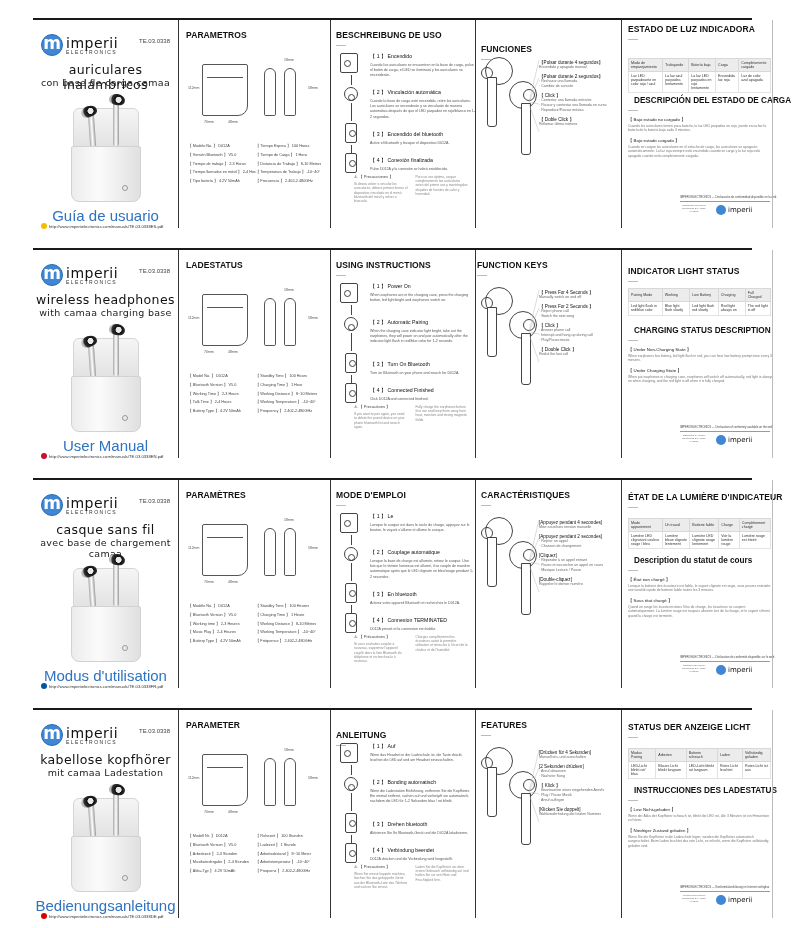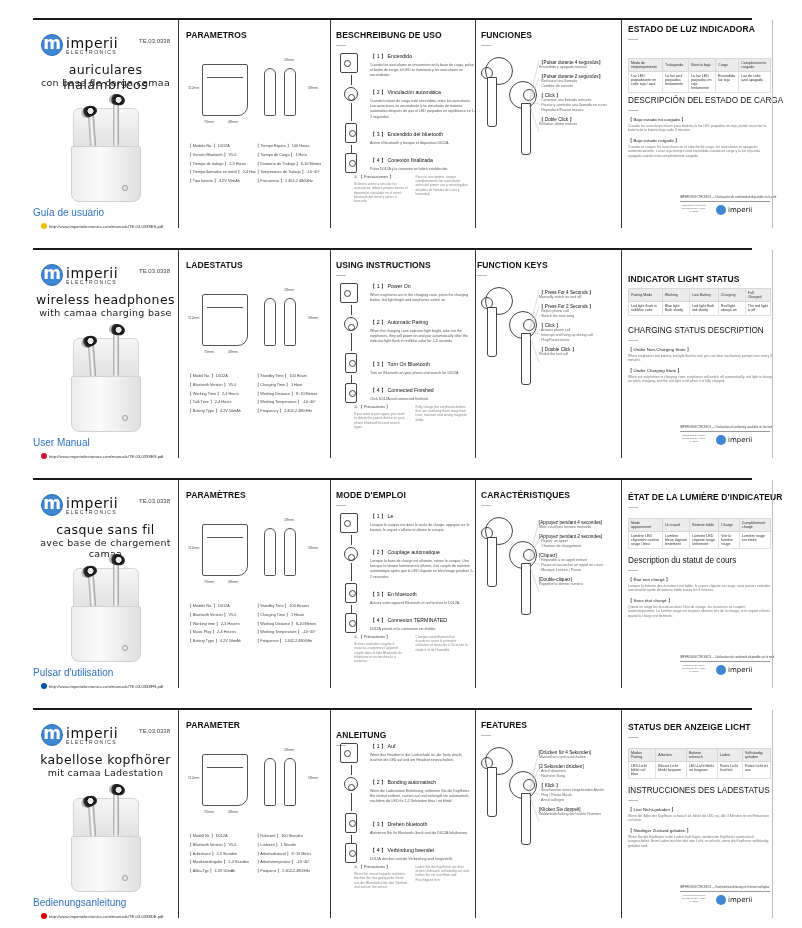--- a/index.html
+++ b/index.html
@@ -21,21 +21,21 @@
   .logo-sub { font-size: 5px; letter-spacing: 1.4px; color: #333; }
   .model { position: absolute; right: 8px; top: 18px; font-size: 6px; color: #444; }
   .cover-title { position: absolute; left: 0; right: 0; top: 42px; text-align: center; font-family: "DejaVu Sans", sans-serif; font-size: 12.5px; color: #111; letter-spacing: 0.4px; }
   .cover-sub { position: absolute; left: 0; right: 0; top: 57px; text-align: center; font-family: "DejaVu Sans", sans-serif; font-size: 9.5px; color: #222; letter-spacing: 0.3px; }
   .product { position: absolute; left: 38px; top: 70px; width: 72px; height: 110px; }
   .case-top { position: absolute; left: 2px; top: 18px; width: 66px; height: 40px; border-radius: 6px 6px 2px 2px; background: linear-gradient(#f5f5f5, #e2e2e2); border: 1px solid #d5d5d5; }
   .case-body { position: absolute; left: 0; top: 56px; width: 70px; height: 56px; border-radius: 2px 2px 8px 8px; background: linear-gradient(90deg, #ececec, #fbfbfb 40%, #e0e0e0); border: 1px solid #d2d2d2; }
   .case-btn { position: absolute; right: 12px; bottom: 10px; width: 6px; height: 6px; border-radius: 50%; border: 1px solid #999; }
   .bud { position: absolute; width: 6px; background: linear-gradient(90deg, #aaa, #fff, #999); border-radius: 2px; }
   .bud-head { position: absolute; width: 16px; height: 11px; border-radius: 50% 50% 40% 40%; background: radial-gradient(circle at 60% 50%, #e8e8e8 25%, #111 30%, #333 60%, #bbb 70%); }
-  .manual-label { position: absolute; left: 0; right: 0; top: 187px; font-size: 10px; color: #2f72c0; }
+  .manual-label { position: absolute; left: 0; right: 0; top: 187px; text-align: center; font-size: 15px; color: #2f72c0; }
   .url { position: absolute; left: 8px; right: 4px; top: 203px; font-size: 4.2px; color: #333; white-space: nowrap; overflow: hidden; display: flex; align-items: center; gap: 2px; }
   .flag { display: inline-block; width: 6px; height: 6px; border-radius: 50%; flex: none; }
 
   
   .panel { position: absolute; }
   .ptitle { font-weight: bold; font-size: 8.5px; color: #111; letter-spacing: 0.1px; white-space: nowrap; }
   .underline-dash { width: 10px; height: 1px; background: #bbb; margin-top: 5px; }
 
   .param-diagram { position: absolute; left: 8px; top: 38px; width: 130px; height: 70px; }
   .pd-case { position: absolute; left: 14px; top: 6px; width: 46px; height: 52px; border: 1px solid #555; border-radius: 2px 2px 10px 2px; }
@@ -60,21 +60,21 @@
   .keys-art { position: absolute; left: 0; top: 35px; width: 70px; height: 100px; }
   .ear { position: absolute; border: 1px solid #444; border-radius: 50%; }
   .stem { position: absolute; border: 1px solid #444; border-radius: 0 0 3px 3px; background: #fff; }
   .keys { position: absolute; left: 62px; top: 36px; width: 82px; }
   .kh { font-size: 4.6px; color: #111; white-space: nowrap; margin-top: 4px; }
   .kt { font-size: 3.6px; color: #666; line-height: 5px; white-space: nowrap; overflow: hidden; }
 
   .ind-table { position: absolute; left: 6px; top: 38px; width: 143px; border-collapse: collapse; font-size: 3.6px; color: #333; }
   .ind-table th { background: #ececec; font-weight: normal; text-align: left; padding: 2px 2px; border: 1px solid #d8d8d8; height: 12px; }
   .ind-table td { padding: 2px 2px; border: 1px solid #e2e2e2; height: 14px; vertical-align: top; }
-  .cs-title { position: absolute; left: 6px; top: 76px; font-weight: normal; font-size: 8.2px; color: #111; white-space: nowrap; }
+  .cs-title { position: absolute; left: 12px; top: 76px; font-weight: bold; font-size: 8.2px; color: #111; white-space: nowrap; }
   .cs-dash { position: absolute; left: 6px; top: 90px; width: 10px; height: 1px; background: #bbb; }
   .cs-block { position: absolute; left: 6px; width: 145px; }
   .cs-h { font-size: 4.4px; color: #222; margin-bottom: 2px; }
   .cs-t { font-size: 3.4px; color: #777; line-height: 4.4px; }
   .footer-mini { position: absolute; left: 58px; top: 175px; width: 90px; }
   .fm-line { height: 1px; background: #999; margin: 2px 0 3px; }
   .fm-text { font-size: 2.8px; color: #444; white-space: nowrap; }
   .fm-stamp { position: absolute; left: 2px; top: 9px; width: 24px; font-size: 2.4px; color: #667; line-height: 3px; text-align: center; }
   .fm-logo { position: absolute; left: 36px; top: 10px; display: flex; align-items: center; gap: 2px; }
   .fm-logo .mini-c { width: 10px; height: 10px; border-radius: 50%; background: #3f86d4; }
@@ -193,21 +193,21 @@
         </div>
         <div class="prec-col" style="padding-top:0">
           <div>Para un uso óptimo, cargue completamente los auriculares antes del primer uso y manténgalos alejados de fuentes de calor y humedad.</div>
         </div>
       </div>
     </div>
 
     <div class="vline" style="left:475px;top:20px;height:208px"></div>
 
     <div class="panel" style="left:477px;top:20px;width:143px;height:208px">
-      <div style="position:absolute;left:4px;top:10px">
+      <div style="position:absolute;left:4px;top:24px">
         <div class="ptitle">FUNCIONES</div>
         <div class="underline-dash"></div>
       </div>
       <div class="keys-art">
         <div class="ear" style="left:8px;top:2px;width:28px;height:28px"></div>
         <div class="ear" style="left:4px;top:12px;width:12px;height:12px"></div>
         <div class="stem" style="left:10px;top:22px;width:10px;height:50px"></div>
         <div class="ear" style="left:32px;top:26px;width:28px;height:28px"></div>
         <div class="ear" style="left:46px;top:34px;width:12px;height:12px"></div>
         <div class="stem" style="left:44px;top:48px;width:10px;height:52px"></div>
@@ -425,21 +425,21 @@
         <div class="kt">· Interrupt and hang up during call</div>
         <div class="kt">· Play/Pause music</div>
         <div class="kh">【 Double Click 】</div>
         <div class="kt">Redial the last call</div>
       </div>
     </div>
 
     <div class="vline" style="left:621px;top:20px;height:208px"></div>
 
     <div class="panel" style="left:622px;top:20px;width:150px;height:208px">
-      <div style="position:absolute;left:6px;top:24px">
+      <div style="position:absolute;left:6px;top:16px">
         <div class="ptitle">INDICATOR LIGHT STATUS</div>
         <div class="underline-dash"></div>
       </div>
       <table class="ind-table">
         <tbody>
             <tr>
           <th>Pairing Mode</th>
           <th>Working</th>
           <th>Low Battery</th>
           <th>Charging</th>
@@ -493,21 +493,21 @@
       <div class="product">
         <div class="case-top"></div>
         <div class="bud" style="left:18px;top:20px;height:40px;transform:rotate(-4deg)"></div>
         <div class="bud-head" style="left:10px;top:16px;transform:rotate(-20deg)"></div>
         <div class="bud" style="left:42px;top:10px;height:46px"></div>
         <div class="bud-head" style="left:38px;top:4px;transform:rotate(10deg)"></div>
         <div class="case-body">
             <div class="case-btn"></div>
           </div>
       </div>
-      <div class="manual-label">Pulsar d'utilisation</div>
+      <div class="manual-label">Modus d'utilisation</div>
       <div class="url">
         <span class="flag" style="background: rgb(0, 85, 164);"></span>
         <span>http://www.imperiielectronics.com/manuals/TE.03.0338FR.pdf</span>
       </div>
     </div>
 
     <div class="vline" style="left:178px;top:20px;height:208px"></div>
 
     <div class="panel" style="left:180px;top:20px;width:150px;height:208px">
       <div class="ptitle" style="position:absolute;left:6px;top:10px">PARAMÈTRES</div>

